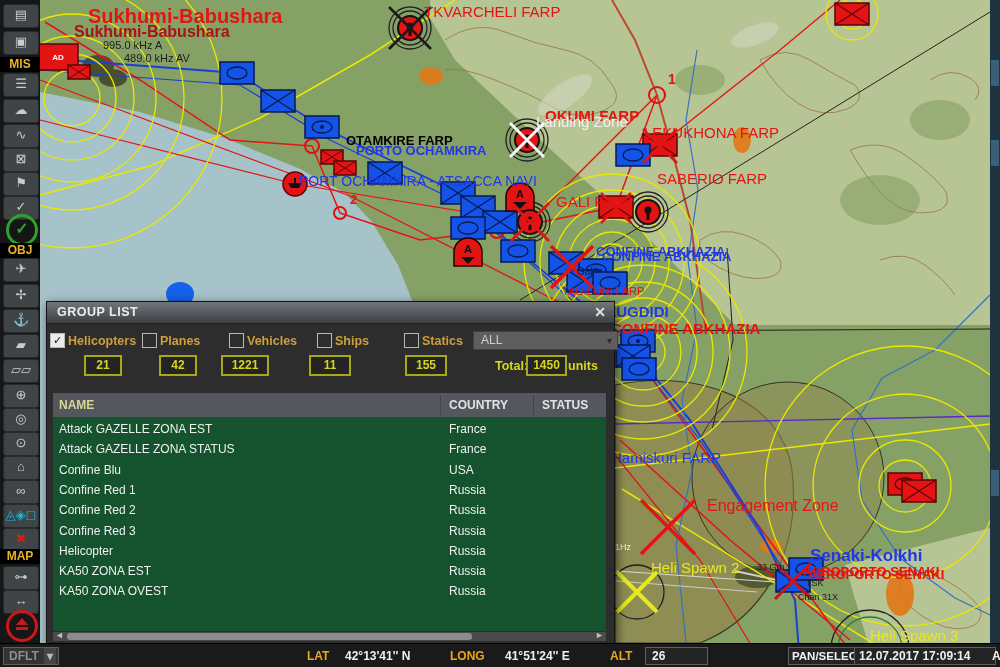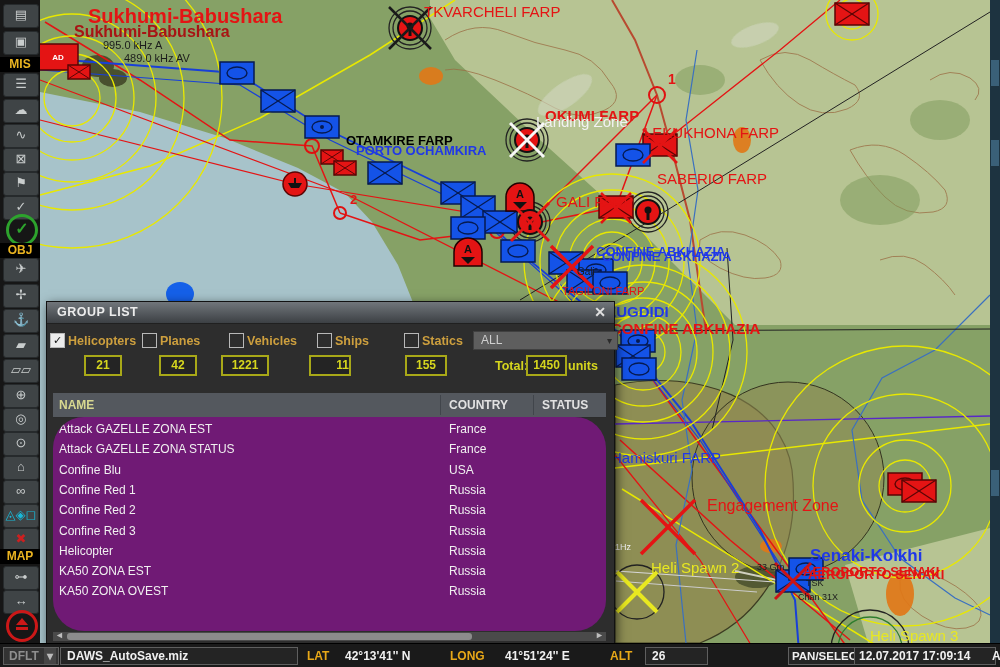--- a/index.html
+++ b/index.html
@@ -43,21 +43,21 @@
           color:#d6d61e;font-weight:bold;font-size:12px;text-align:center;line-height:17px;}
   .ddown{position:absolute;background:#5e5e5e;border:1px solid #404040;color:#cfcfcf;
           font-size:12px;line-height:17px;padding-left:7px;}
   .ddown .arr{position:absolute;right:5px;top:0;color:#2b2b2b;font-size:10px;}
   .gold{color:#d6d61e;font-weight:bold;font-size:12.5px;position:absolute;}
   .thead{position:absolute;left:6px;top:91px;width:553px;height:24px;background:#54585e;
           border-bottom:1px solid #2b2b2b;}
   .th{position:absolute;top:5px;font-weight:bold;font-size:12px;color:#e2e2e2;}
   .th.name{color:#d8d890;}
   .tsep{position:absolute;top:2px;width:1px;height:20px;background:#41454b;}
-  .tbody{position:absolute;left:6px;top:115px;width:553px;height:214px;background:#701a75;overflow:hidden;border-radius:31px;}
+  .tbody{position:absolute;left:6px;top:115px;width:553px;height:214px;background:#14532d;overflow:hidden;}
   .trow{position:absolute;left:0;width:100%;height:20px;color:#f0f0f0;font-size:12px;}
   .trow span{position:absolute;top:3px;}
   .hscroll{position:absolute;left:6px;top:330px;width:553px;height:9px;background:#4a4a4a;}
   .hthumb{position:absolute;left:14px;top:1px;width:405px;height:7px;background:#8c8c8c;border-radius:3px;}
   .harr{position:absolute;top:-2px;color:#bdbdbd;font-size:9px;}
   
   #statusbar{left:0;top:643px;width:1000px;height:24px;background:#1a1a1a;z-index:40;
           border-top:1px solid #000;color:#f0f0f0;font-size:12px;}
   .sb-box{position:absolute;border:1px solid #5f5f5f;background:#242424;height:16px;
           line-height:16px;font-weight:bold;overflow:hidden;white-space:nowrap;}
@@ -368,20 +368,21 @@
       <div class="mlabel" style="left: 103px; top: 40px; color: rgb(28, 28, 28); font-size: 11px; font-weight: normal;">995.0 kHz A</div>
       <div class="mlabel" style="left: 124px; top: 53px; color: rgb(28, 28, 28); font-size: 11px; font-weight: normal;">489.0 kHz AV</div>
       <div class="mlabel" style="left: 424px; top: 4px; color: rgb(228, 20, 20); font-size: 15px; font-weight: normal;">TKVARCHELI FARP</div>
       <div class="mlabel" style="left: 668px; top: 72px; color: rgb(228, 20, 20); font-size: 14px; font-weight: bold;">1</div>
       <div class="mlabel" style="left: 545px; top: 108px; color: rgb(228, 20, 20); font-size: 15px; font-weight: bold;">OKUMI FARP</div>
       <div class="mlabel" style="left: 536px; top: 114px; color: rgb(242, 242, 242); font-size: 15px; font-weight: normal;">Landing Zone</div>
       <div class="mlabel" style="left: 644px; top: 125px; color: rgb(228, 20, 20); font-size: 15px; font-weight: normal;">LEKUKHONA FARP</div>
       <div class="mlabel" style="left: 657px; top: 171px; color: rgb(228, 20, 20); font-size: 15px; font-weight: normal;">SABERIO FARP</div>
       <div class="mlabel" style="left: 346px; top: 134px; color: #000000; font-size: 13px; font-weight: bold;">OTAMKIRE FARP</div>
       <div class="mlabel" style="left: 341px; top: 144px; color: rgb(32, 56, 232); font-size: 13px; font-weight: bold; padding-left: 15px;">PORTO OCHAMKIRA</div>
+      <div class="mlabel" style="left: 299px; top: 174px; color: rgb(32, 56, 232); font-size: 14px; font-weight: normal;">PORT OCHAMKIRA - ATSACCA NAVI</div>
       <div class="mlabel" style="left: 556px; top: 194px; color: rgb(228, 20, 20); font-size: 15px; font-weight: normal;">GALI FARP</div>
       <div class="mlabel" style="left: 350px; top: 193px; color: rgb(228, 20, 20); font-size: 13px; font-weight: bold;">2</div>
       <div class="mlabel" style="left: 577px; top: 236px; color: rgb(28, 28, 28); font-size: 10px; font-weight: normal; margin-top: 31px;">Gali</div>
       <div class="mlabel" style="left: 596px; top: 245px; color: rgb(32, 56, 232); font-size: 13px; font-weight: bold;">CONFINE ABKHAZIA</div>
       <div class="mlabel" style="left: 602px; top: 250px; color: rgb(32, 56, 232); font-size: 13px; font-weight: bold;">CONFINE ABKHAZIA</div>
       <div class="mlabel" style="left: 562px; top: 286px; color: rgb(228, 20, 20); font-size: 11px; font-weight: normal;">TAGILONI FARP</div>
       <div class="mlabel" style="left: 607px; top: 304px; color: rgb(32, 56, 232); font-size: 15px; font-weight: bold;">ZUGDIDI</div>
       <div class="mlabel" style="left: 611px; top: 321px; color: rgb(228, 20, 20); font-size: 15px; font-weight: bold;">CONFINE ABKHAZIA</div>
       <div class="mlabel" style="left: 611px; top: 450px; color: rgb(32, 56, 232); font-size: 15px; font-weight: normal;">Hamiskuri FARP</div>
       <div class="mlabel" style="left: 707px; top: 498px; color: rgb(228, 20, 20); font-size: 16px; font-weight: normal;">Engagement Zone</div>
@@ -445,21 +446,21 @@
         <span class="cb-label" style="left: 21px; top: 32px;">Helicopters</span>
         <div class="cnt" style="left: 37px; top: 53px; width: 34px;">21</div>
         <div class="cb" style="left: 95px; top: 31px;"></div>
         <span class="cb-label" style="left: 113px; top: 32px;">Planes</span>
         <div class="cnt" style="left: 112px; top: 53px; width: 34px;">42</div>
         <div class="cb" style="left: 182px; top: 31px;"></div>
         <span class="cb-label" style="left: 200px; top: 32px;">Vehicles</span>
         <div class="cnt" style="left: 174px; top: 53px; width: 44px;">1221</div>
         <div class="cb" style="left: 270px; top: 31px;"></div>
         <span class="cb-label" style="left: 288px; top: 32px;">Ships</span>
-        <div class="cnt" style="left: 262px; top: 53px; width: 38px; text-align: right;">11</div>
+        <div class="cnt" style="left: 262px; top: 53px; width: 38px;">11</div>
         <div class="cb" style="left: 357px; top: 31px;"></div>
         <span class="cb-label" style="left: 375px; top: 32px;">Statics</span>
         <div class="cnt" style="left: 358px; top: 53px; width: 38px;">155</div>
       </div>
     <div class="ddown" style="left:426px;top:29px;width:136px;height:17px">
       <span>ALL</span>
       <span class="arr">▾</span>
     </div>
     <span class="gold" style="left:448px;top:57px">Total:</span>
     <div class="cnt" style="left:479px;top:53px;width:37px">1450</div>
@@ -525,21 +526,20 @@
       <div class="hthumb"></div>
       <span class="harr" style="right:2px">►</span>
     </div>
   </div>
 
   <div id="statusbar" class="abs">
     <div class="sb-box" style="left:3px;top:3px;width:49px;background:#333;color:#8f8f8f;padding-left:5px">
       <span>DFLT</span>
       <span style="position:absolute;right:2px;top:0;width:12px;text-align:center;background:#454545;color:#bbb">▾</span>
     </div>
-    <div class="sb-box" style="left:60px;top:3px;width:230px;padding-left:6px;color:#f0f0f0">DAWS_AutoSave.miz</div>
     <span class="ylab" style="left:307px">LAT</span>
     <span class="wval" style="left:345px">42°13'41'' N</span>
     <span class="ylab" style="left:450px">LONG</span>
     <span class="wval" style="left:505px">41°51'24'' E</span>
     <span class="ylab" style="left:610px">ALT</span>
     <div class="sb-box" style="left:645px;top:3px;width:55px;padding-left:6px">26</div>
     <div class="sb-box" style="left:788px;top:3px;width:64px;font-size:11.5px;padding-left:3px">PAN/SELEC</div>
     <div class="sb-box" style="left:854px;top:3px;width:136px;padding-left:4px">12.07.2017 17:09:14</div>
     <span class="wval" style="left:992px">Al</span>
   </div>

